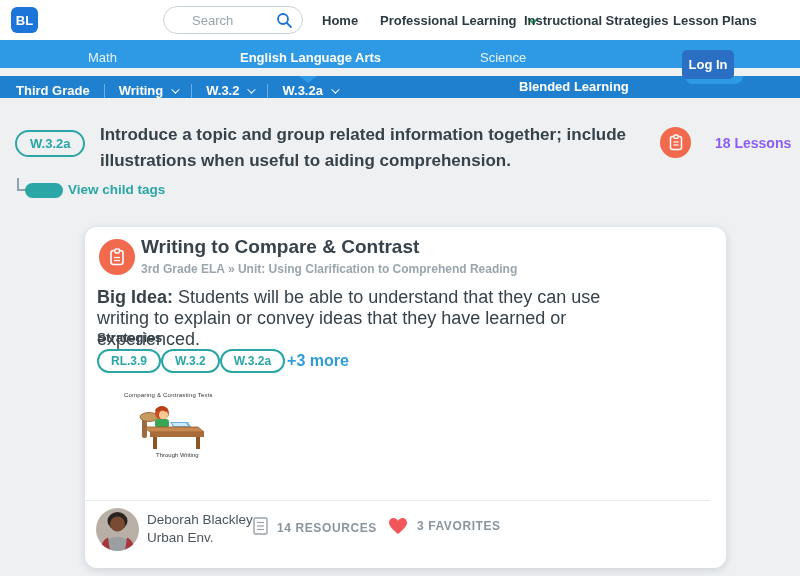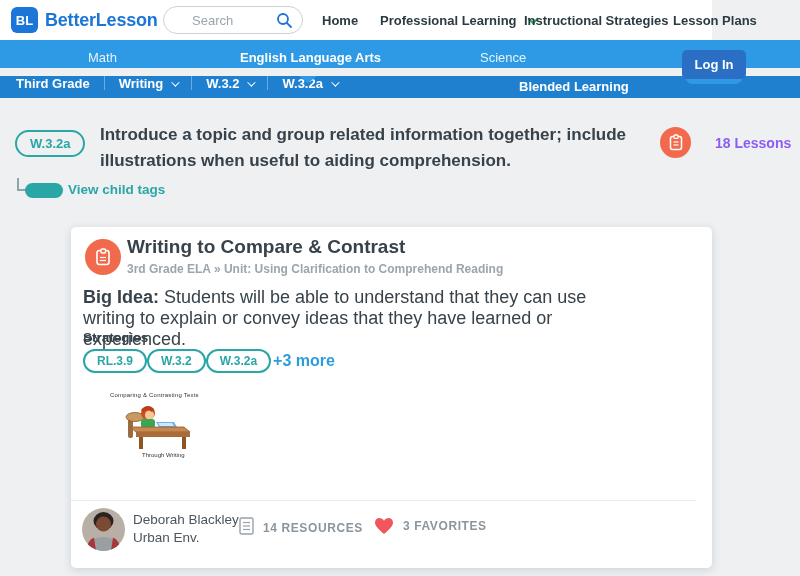--- a/index.html
+++ b/index.html
@@ -1,20 +1,20 @@
 <!DOCTYPE html>
 <html><head>
 <meta charset="utf-8">
 <style>
   * { margin:0; padding:0; box-sizing:border-box; }
   html,body { width:800px; height:576px; overflow:hidden; }
   body { font-family:"Liberation Sans", sans-serif; background:#eef0f2; position:relative; }
 
   
-  .header { position:absolute; top:0; left:0; width:712px; height:40px; background:#ffffff; z-index:5;padding-left:44px; }
+  .header { position:absolute; top:0; left:0; width:800px; height:40px; background:#ffffff; z-index:5;padding-left:44px; }
   .logo-badge { position:absolute; left:11px; top:7px; width:27px; height:26px; background:#1c75d8;
     border-radius:6px; color:#fff; font-weight:800; font-size:13px; display:flex; align-items:center; justify-content:center; }
   .brand { position:absolute; left:45px; top:10px; font-size:18px; font-weight:800; color:#1c75d8; letter-spacing:-0.2px; }
   .search-wrap { position:absolute; left:163px; top:6px; width:140px; height:28px; border:1px solid #c9d3d9;
     border-radius:14px; background:#fff; display:flex; align-items:center; }
   .search-input { border:none; outline:none; background:transparent; width:104px; margin-left:28px;
     font-size:13px; color:#44525a; font-family:"Liberation Sans", sans-serif; }
   .search-input::placeholder { color:#9aa5ad; }
   .search-icon { position:absolute; right:9px; top:5px; width:17px; height:17px; }
   .topnav-item { position:absolute; top:13px; font-size:13px; font-weight:700; color:#2c3a43; white-space:nowrap; cursor:pointer; }
@@ -23,28 +23,28 @@
     transform:rotate(45deg) translateY(-3px); margin-left:10px; }
 
   
   .bar1 { position:absolute; top:40px; left:0; width:800px; height:28px; background:#2e9ae6; z-index:3; }
   .bar1-tab { position:absolute; top:0; height:36px; line-height:36px; font-size:13px; color:rgba(255,255,255,0.88); cursor:pointer; }
   .tab-math { left:88px; }
   .tab-ela { left:240px; font-weight:700; color:#ffffff; }
   .tab-science { left:480px; }
   .ela-notch { position:absolute; top:76px; left:299px; width:0; height:0; z-index:4;
     border-left:9px solid transparent; border-right:9px solid transparent; border-top:7px solid #2e9ae6; }
-  .login-btn { position:absolute; top:50px; left:682px; width:64px; height:29px; background:#2a6fc4; border-radius:5px;
+  .login-btn { position:absolute; top:50px; left:682px; width:52px; height:29px; background:#2a6fc4; border-radius:5px;
     color:#fff; font-size:13px; font-weight:700; display:flex; align-items:center; justify-content:center; z-index:6; cursor:pointer; }
   .login-notch { position:absolute; top:76px; left:685px; width:58px; height:8px; background:#2e9ae6;
     border-radius:0 0 10px 10px; z-index:4; }
 
   
   .bar2 { position:absolute; top:76px; left:0; width:800px; height:22px; background:#2080d0; z-index:3; }
-  .bar2-inner { position:absolute; left:16px; top:0; height:22px; display:flex; align-items:flex-start; }
+  .bar2-inner { position:absolute; left:16px; top:0; height:22px; display:flex; align-items:flex-end; }
   .filter-item { font-size:13px; font-weight:600; color:#ffffff; white-space:nowrap; cursor:pointer; display:flex; align-items:center; }
   .filter-sep { width:1px; height:14px; background:rgba(255,255,255,0.35); margin:0 14px; }
   .chev-white { display:inline-block; width:6px; height:6px; border-right:1.6px solid #fff; border-bottom:1.6px solid #fff;
     transform:rotate(45deg) translateY(-2px); margin-left:8px; }
   .blended { position:absolute; left:519px; top:0; height:22px; line-height:22px; font-size:13px; font-weight:600; color:#fff; cursor:pointer; }
 
   
   .std-pill { position:absolute; left:15px; top:130px; padding:4px 13px; border:2px solid #2aa6a6; border-radius:999px;
     color:#2aa6a6; font-size:13px; font-weight:800; }
   .std-desc { position:absolute; left:100px; top:122px; width:556px; font-size:17px; font-weight:800; color:#37424a; line-height:26px; }
@@ -52,21 +52,21 @@
   .coral-circle { width:31px; height:31px; background:#f26a4d; border-radius:50%; display:flex; align-items:center; justify-content:center; }
   .lessons-label { margin-left:24px; font-size:14px; font-weight:700; color:#8b5cf6; }
 
   
   .tree-elbow { position:absolute; left:17px; top:178px; width:12px; height:13px;
     border-left:2px solid #8fa3ac; border-bottom:2px solid #8fa3ac; }
   .toggle-pill { position:absolute; left:25px; top:183px; width:38px; height:15px; background:#2aa6a6; border-radius:8px; cursor:pointer; }
   .child-tags-label { position:absolute; left:68px; top:182px; font-size:13.5px; font-weight:700; color:#2aa6a6; cursor:pointer; }
 
   
-  .card { position:absolute; left:71px; top:227px; width:641px; height:341px; background:#fff; border-radius:5px;
+  .card { position:absolute; left:85px; top:227px; width:641px; height:341px; background:#fff; border-radius:12px;
     box-shadow:0 2px 8px rgba(40,55,70,0.16); }
   .card-icon { position:absolute; left:14px; top:12px; width:36px; height:36px; background:#f26a4d; border-radius:50%;
     display:flex; align-items:center; justify-content:center; }
   .card-title { position:absolute; left:56px; top:9px; font-size:19px; font-weight:800; color:#37424a; cursor:pointer; }
   .card-crumb { position:absolute; left:56px; top:35px; font-size:12px; font-weight:600; color:#9aa5ad; }
   .big-idea { position:absolute; left:12px; top:60px; width:548px; font-size:18px; color:#37424a; line-height:21px; }
   .big-idea b { font-weight:800; }
   .standards-label { position:absolute; left:12px; top:103px; font-size:13.5px; font-weight:800; color:#37424a; }
   .pill-row { position:absolute; left:12px; top:122px; display:flex; align-items:center; }
   .tag-pill { border:2px solid #2aa6a6; border-radius:999px; padding:3px 12px; 
@@ -84,21 +84,20 @@
   .meta-group { position:absolute; top:290px; display:flex; align-items:center; }
   .g-res { left:168px; } .g-fav { left:303px; }
   .meta-label { font-size:12px; font-weight:700; color:#8a959e; letter-spacing:0.6px; margin-left:9px; }
   .heart { width:20px; height:18px; }
 </style>
 </head>
 <body>
 
 <div class="header">
   <div class="logo-badge">BL</div>
-  <div class="brand">BetterLesson</div>
 
   <div class="search-wrap">
     <input class="search-input" type="text" placeholder="Search" style="">
     <span class="search-icon">
       <svg width="17" height="17" viewBox="0 0 17 17">
           <circle cx="7" cy="7" r="5" fill="none" stroke="#1a73d8" stroke-width="1.8"></circle>
           <line x1="10.8" y1="10.8" x2="15" y2="15" stroke="#1a73d8" stroke-width="1.8" stroke-linecap="round"></line>
         </svg>
     </span>
   </div>

